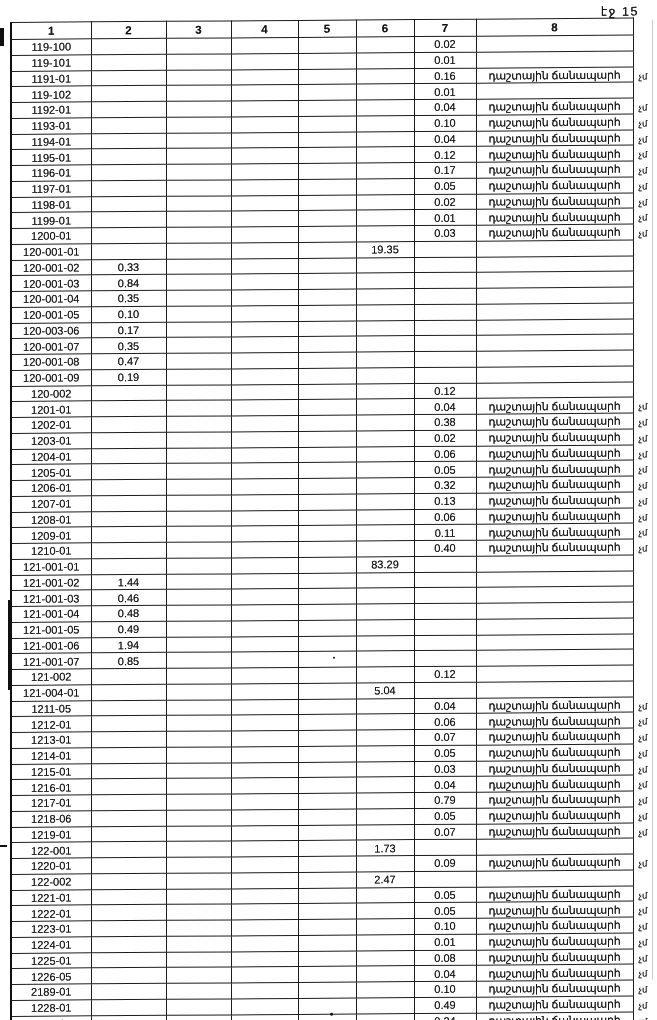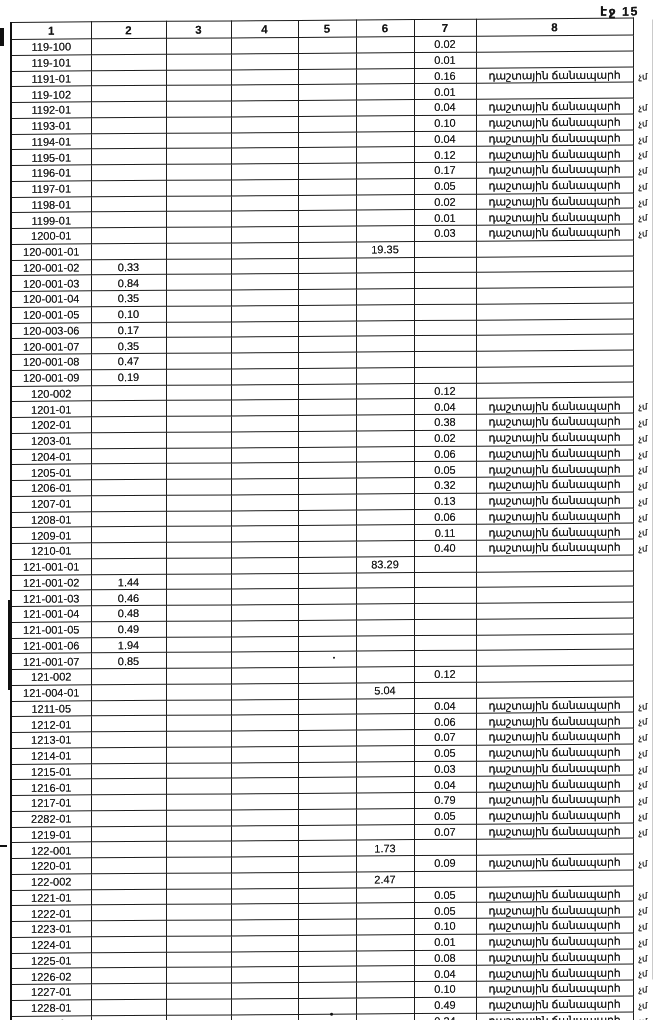--- a/index.html
+++ b/index.html
@@ -7,21 +7,21 @@
     width:657px;height:1020px;overflow:hidden;background:#ffffff;
     font-family:"Liberation Sans","DejaVu Sans",sans-serif;
     color:#141414;
   }
   .sheet{
     position:relative;width:657px;height:1020px;
     transform:skewY(-0.4deg);transform-origin:0 0;
   }
   .page-num{
     position:absolute;top:8px;right:18px;
-    font-size:12.5px;font-weight:bold;letter-spacing:1.5px;
+    font-size:12.5px;font-weight:normal;letter-spacing:1.5px;
     text-shadow:0 0 0.6px rgba(0,0,0,0.75);
   }
   table.grid{
     position:absolute;left:10px;top:22px;width:622px;
     border-collapse:collapse;table-layout:fixed;
   }
   table.grid, table.grid th, table.grid td{
     border:1.4px solid #1d1d1d;
   }
   table.grid{border-left:2.4px solid #111;border-top:1.8px solid #161616;}
@@ -717,21 +717,21 @@
       <td class="c4"></td>
       <td class="c5"></td>
       <td class="c6"></td>
       <td class="c7">0.79</td>
       <td class="c8">
         <span class="road">դաշտային ճանապարհ</span>
         <span class="unit">չմ</span>
       </td>
     </tr>
         <tr>
-      <td class="c1">2282-01</td>
+      <td class="c1">1218-06</td>
       <td class="c2"></td>
       <td class="c3"></td>
       <td class="c4"></td>
       <td class="c5"></td>
       <td class="c6"></td>
       <td class="c7">0.05</td>
       <td class="c8">
         <span class="road">դաշտային ճանապարհ</span>
         <span class="unit">չմ</span>
       </td>
@@ -847,34 +847,34 @@
       <td class="c4"></td>
       <td class="c5"></td>
       <td class="c6"></td>
       <td class="c7">0.08</td>
       <td class="c8">
         <span class="road">դաշտային ճանապարհ</span>
         <span class="unit">չմ</span>
       </td>
     </tr>
         <tr>
-      <td class="c1">1226-02</td>
+      <td class="c1">1226-05</td>
       <td class="c2"></td>
       <td class="c3"></td>
       <td class="c4"></td>
       <td class="c5"></td>
       <td class="c6"></td>
       <td class="c7">0.04</td>
       <td class="c8">
         <span class="road">դաշտային ճանապարհ</span>
         <span class="unit">չմ</span>
       </td>
     </tr>
         <tr>
-      <td class="c1">1227-01</td>
+      <td class="c1">2189-01</td>
       <td class="c2"></td>
       <td class="c3"></td>
       <td class="c4"></td>
       <td class="c5"></td>
       <td class="c6"></td>
       <td class="c7">0.10</td>
       <td class="c8">
         <span class="road">դաշտային ճանապարհ</span>
         <span class="unit">չմ</span>
       </td>

